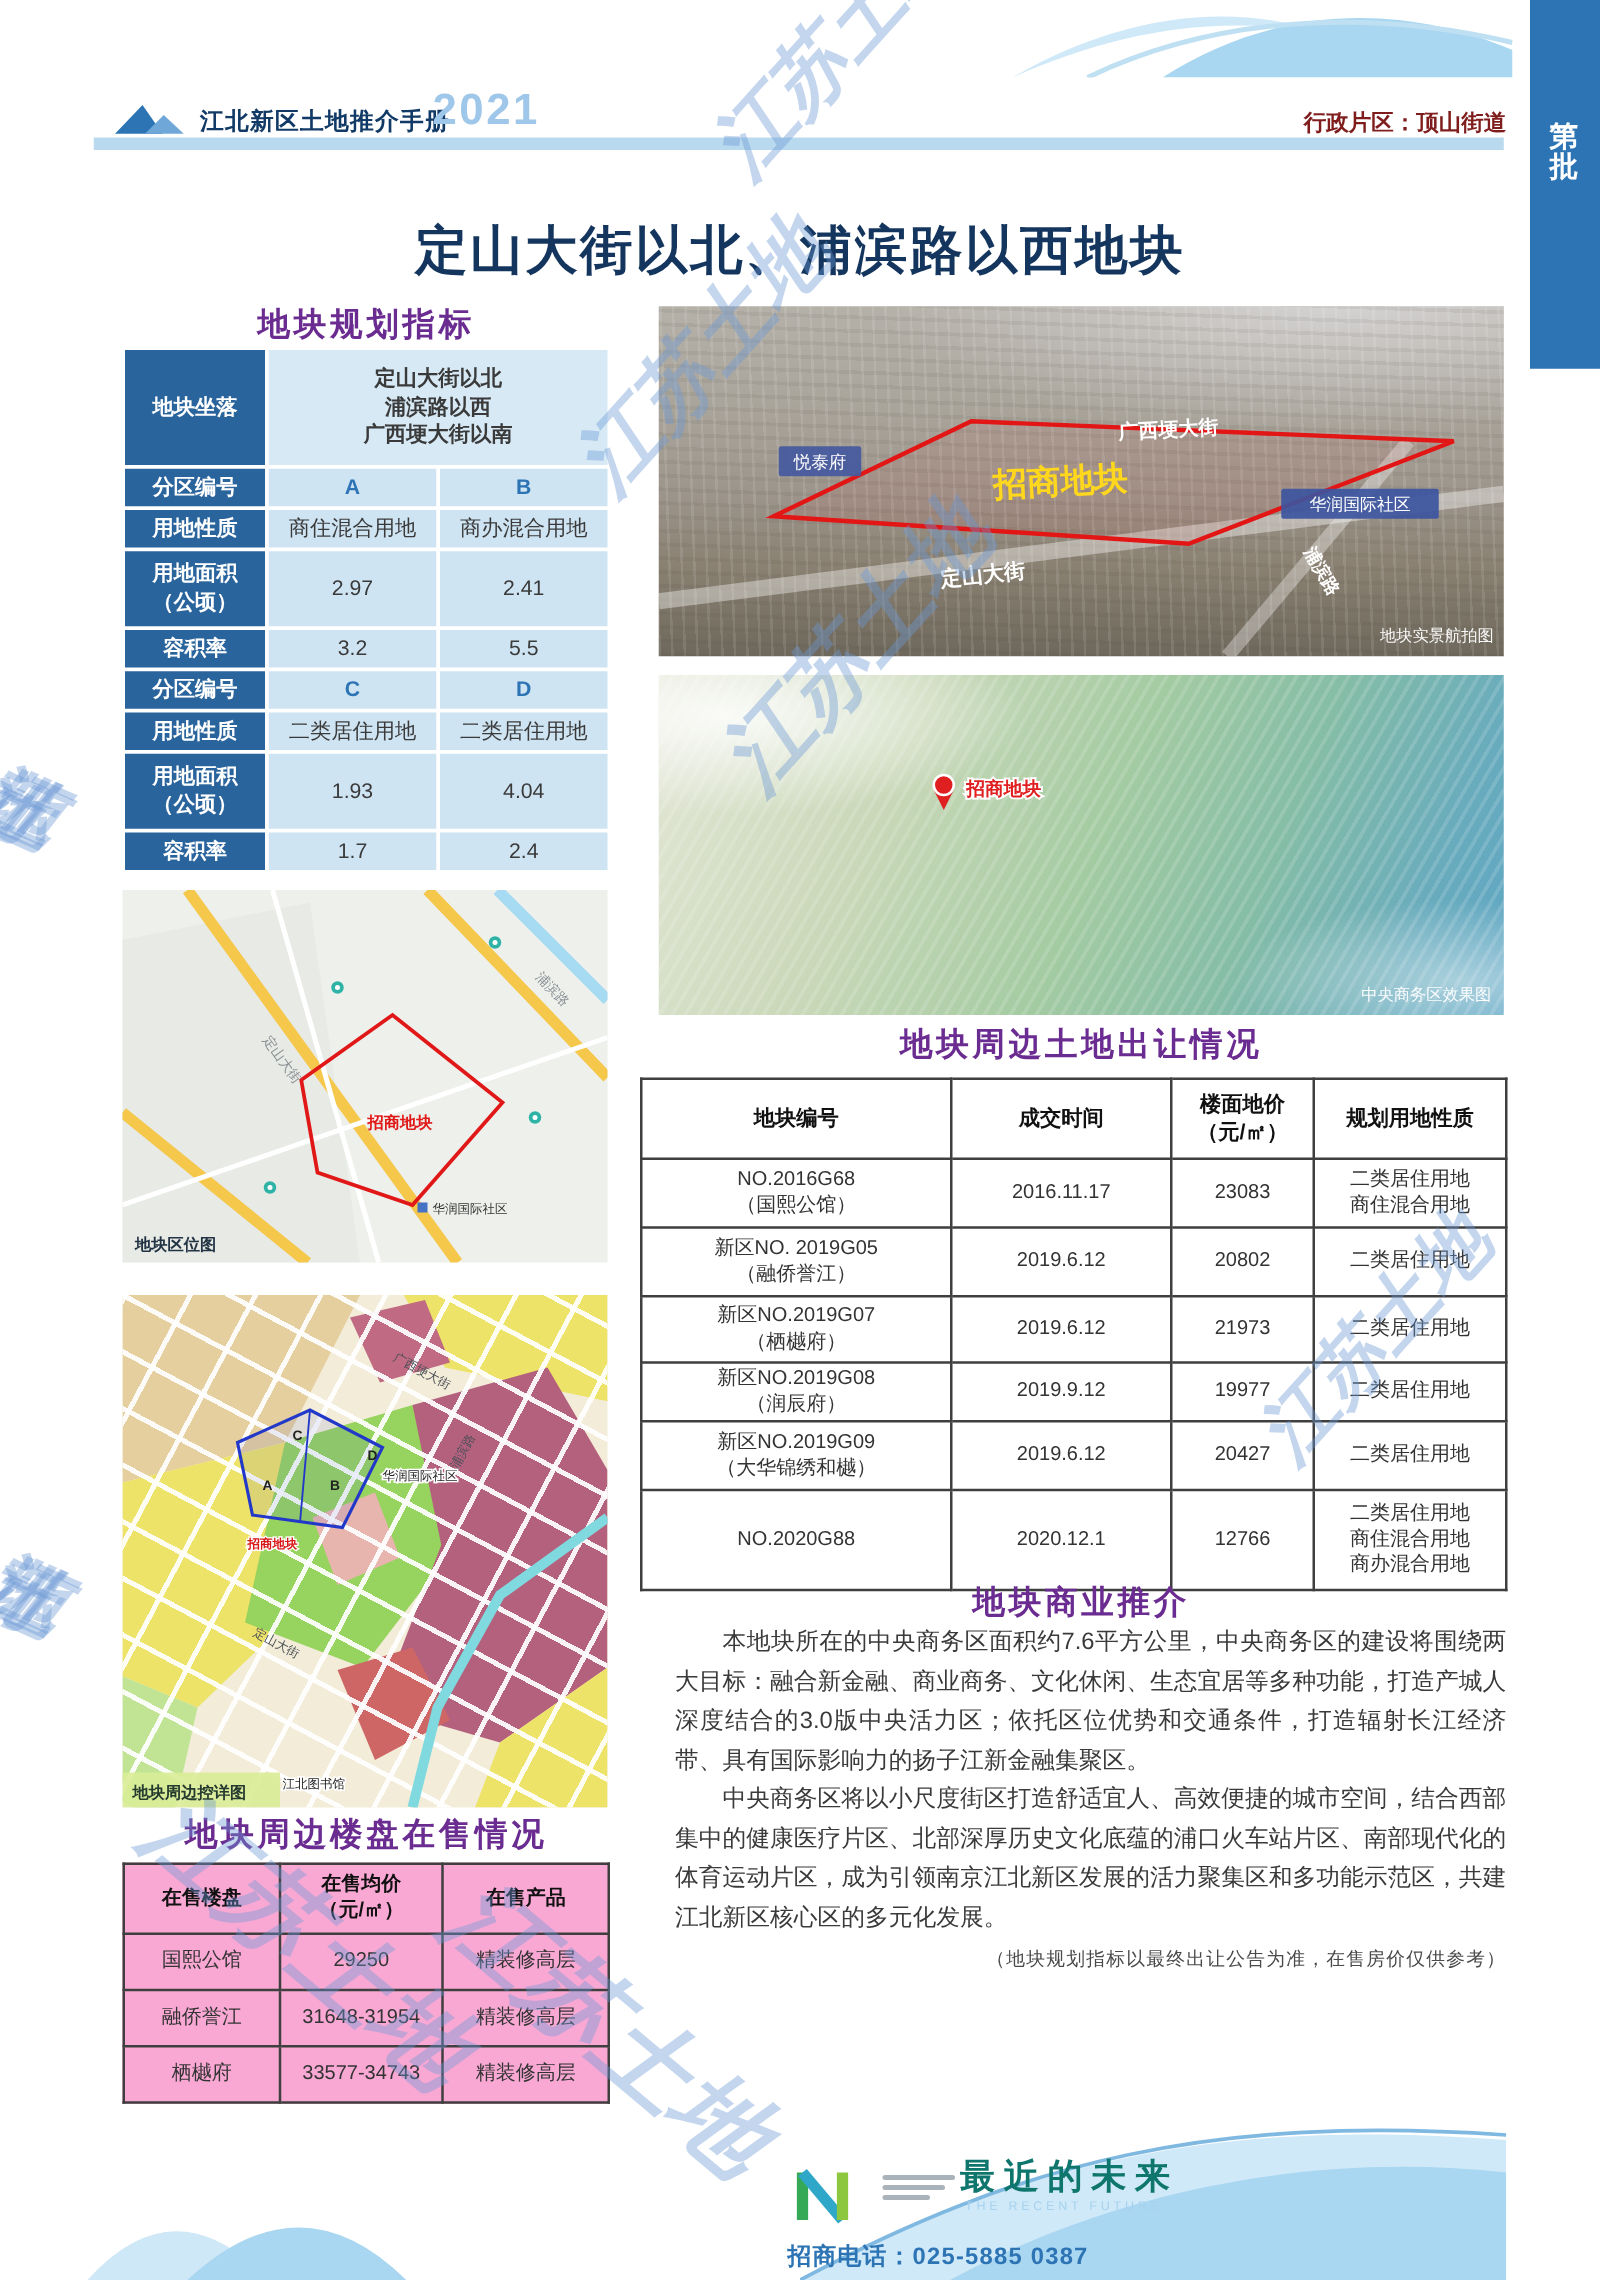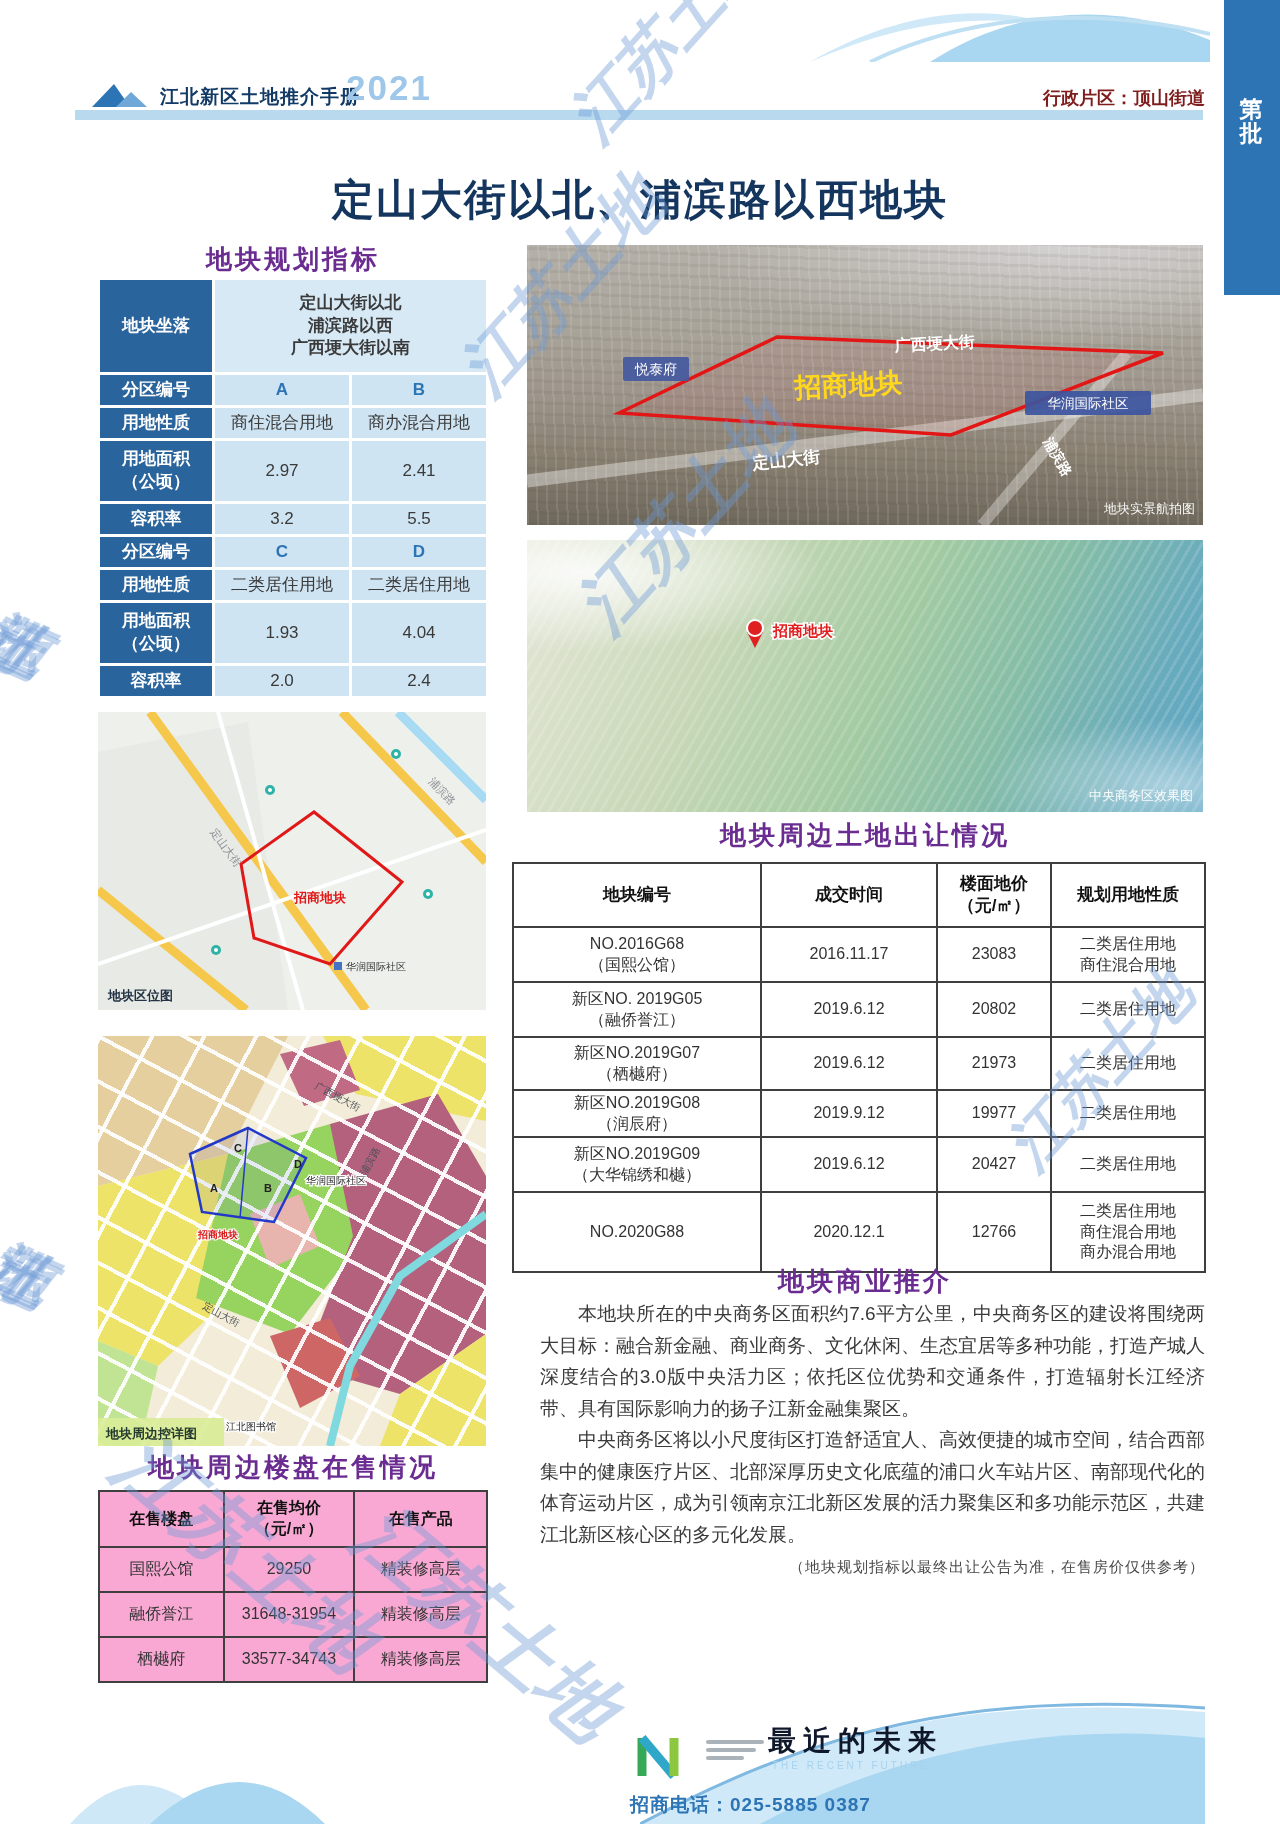--- a/index.html
+++ b/index.html
@@ -57,21 +57,21 @@
   .grid2{position:absolute;left:0;top:0;width:100%;height:100%;
     background:
      repeating-linear-gradient(118deg, rgba(255,255,255,.92) 0 4px, rgba(0,0,0,0) 4px 46px),
      repeating-linear-gradient(28deg, rgba(255,255,255,.92) 0 4px, rgba(0,0,0,0) 4px 40px);}
   
   .promo{left:540px;top:1298px;width:665px;}
   .promo p{margin:0;text-indent:2em;font-size:19px;line-height:31.5px;text-align:justify;color:#3a3a3a;}
   .footnote{margin-top:8px;text-align:right;font-family:"Liberation Serif",serif;font-size:15px;
             color:#4a4a4a;letter-spacing:1px;}
   
-  .slogan{left:768px;top:1722px;font-size:28px;color:#0f172a;letter-spacing:7px;font-weight:bold;font-family:Liberation Serif, serif;}
+  .slogan{left:768px;top:1722px;font-size:28px;color:#0f766e;letter-spacing:7px;font-weight:bold;font-family:Liberation Serif, serif;}
   .slogan-en{left:772px;top:1760px;font-size:10px;color:#a6d2ee;letter-spacing:3px;}
   .phone{left:630px;top:1792px;font-size:19px;font-weight:600;color:#2d74b5;letter-spacing:1px;}
   .bars div{height:4px;background:#9aa6ad;margin:4px 0;border-radius:2px;opacity:.85;}
   
   .wm{position:absolute;font-family:"Liberation Serif",serif;font-style:italic;font-weight:bold;
       color:rgba(108,152,212,.40);z-index:6;pointer-events:none;white-space:nowrap;}
   .wm-v{writing-mode:vertical-rl;}
   svg text{font-family:"Liberation Sans",sans-serif;}
 </style>
 </head>
@@ -146,21 +146,21 @@
       <td class="vl">二类居住用地</td>
     </tr>
     <tr style="height:60px">
       <td class="lb">用地面积
 （公顷）</td>
       <td class="vl">1.93</td>
       <td class="vl">4.04</td>
     </tr>
     <tr style="height:30px">
       <td class="lb">容积率</td>
-      <td class="vl">2.0</td>
+      <td class="vl">1.7</td>
       <td class="vl">2.4</td>
     </tr>
   </tbody>
     </table>
 
   <div class="abs map1">
     <svg class="ovl" viewBox="0 0 388 298">
       <polygon points="0,40 150,10 190,298 0,298" fill="#e7eae5"></polygon>
       <line x1="52" y1="0" x2="268" y2="298" stroke="#f5c74b" stroke-width="9"></line>
       <line x1="0" y1="178" x2="148" y2="298" stroke="#f5c74b" stroke-width="9"></line>

